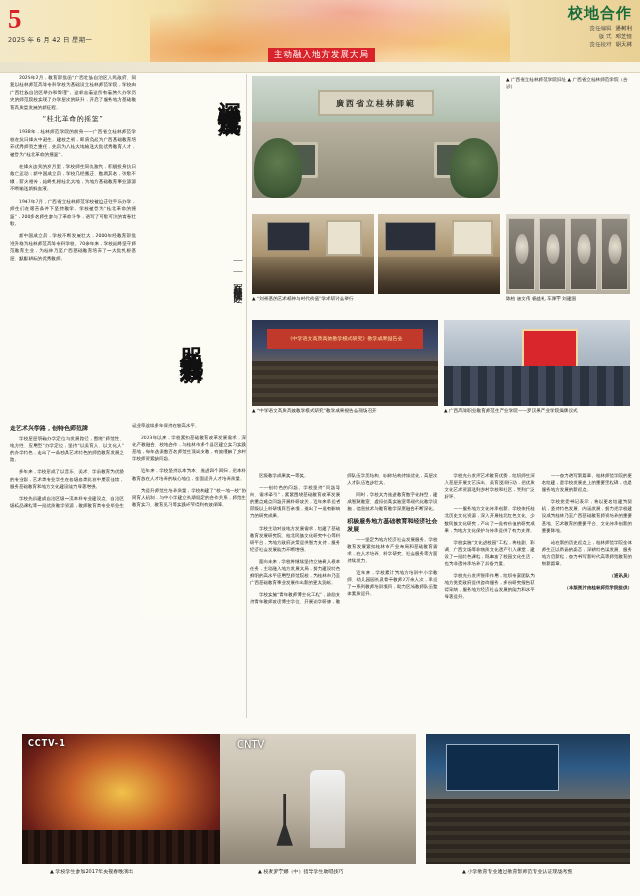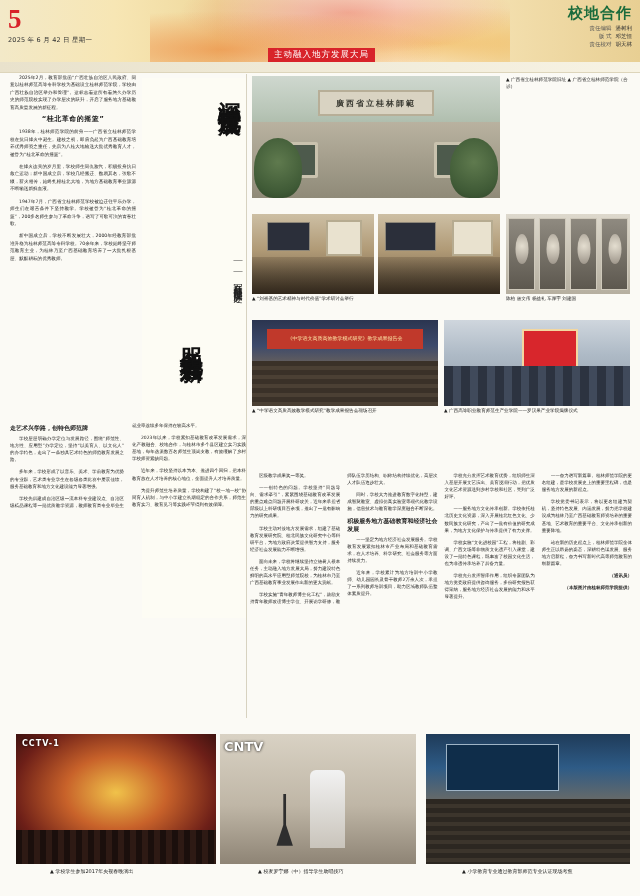--- a/index.html
+++ b/index.html
@@ -64,21 +64,21 @@
   }
   
   .body{position:absolute;left:0;top:74px;width:640px;height:822px;}
   
   .col-left{
     position:absolute;left:10px;top:0;width:126px;height:640px;
     font-size:4.6px;line-height:7.4px;color:#1d1d1d;text-align:justify;
   }
   .col-left p{margin:0 0 5px 0;text-indent:9px;}
   .lead-head{
-    font-weight:bold;text-align:center;font-size:7px;text-indent:0 !important;
+    font-weight:normal;text-align:center;font-size:7px;text-indent:0 !important;
     margin:6px 0 5px;letter-spacing:.5px;
   }
   
   .headline{
     position:absolute;left:142px;top:4px;width:104px;height:540px;
     background:#fdfcf4;
   }
   .vtext{
     writing-mode:vertical-rl;text-orientation:upright;
     font-family:"Liberation Serif","DejaVu Serif",serif;
@@ -126,21 +126,21 @@
     column-count:2;column-gap:8px;
     font-size:4.5px;line-height:7.1px;color:#1d1d1d;text-align:justify;
   }
   .cols-left p{margin:0 0 5px 0;text-indent:9px;}
   .cols-left h4{font-size:6px;margin:2px 0 4px;font-weight:bold;text-indent:0;}
   
   .bottom{
     position:absolute;left:10px;top:660px;width:620px;height:160px;
   }
   .bph{position:absolute;top:0;height:130px;overflow:hidden;}
-  .b1{left:6px;width:200px;}
+  .b1{left:12px;width:200px;}
   .b2{left:210px;width:196px;}
   .b3{left:416px;width:204px;}
   .bcap{position:absolute;top:134px;font-size:5px;color:#222;}
   
   .gate{
     width:100%;height:100%;
     background:
       linear-gradient(180deg,#cfd8cf 0%, #b9c6b8 28%, #9fb09c 55%, #8aa086 100%);
     position:relative;
   }
@@ -234,21 +234,21 @@
   }
   .stage .crowd{
     position:absolute;left:0;bottom:0;width:100%;height:26%;
     background:repeating-linear-gradient(90deg,#1b0f0c 0 6px,#2e1a14 6px 12px);
   }
   .music{
     width:100%;height:100%;
     background:linear-gradient(180deg,#d9d2c4 0%,#bfb6a6 55%,#8e8475 100%);
     position:relative;
   }
-  .music .tv{position:absolute;left:4px;top:5px;color:#fff;font-size:13px;font-weight:bold;text-shadow:0 0 3px #000;}
+  .music .tv{position:absolute;left:17px;top:5px;color:#fff;font-size:10px;font-weight:normal;text-shadow:0 0 3px #000;}
   .music .person{
     position:absolute;left:46%;top:28%;width:18%;height:60%;
     background:linear-gradient(180deg,#f2f2f2,#c9c4bb);border-radius:6px 6px 0 0;
   }
   .music .stand{
     position:absolute;left:26%;top:46%;width:14%;height:40%;
     background:#2e2e2e;clip-path:polygon(45% 0,55% 0,55% 60%,80% 100%,20% 100%,45% 60%);
   }
   .conf{
     width:100%;height:100%;

